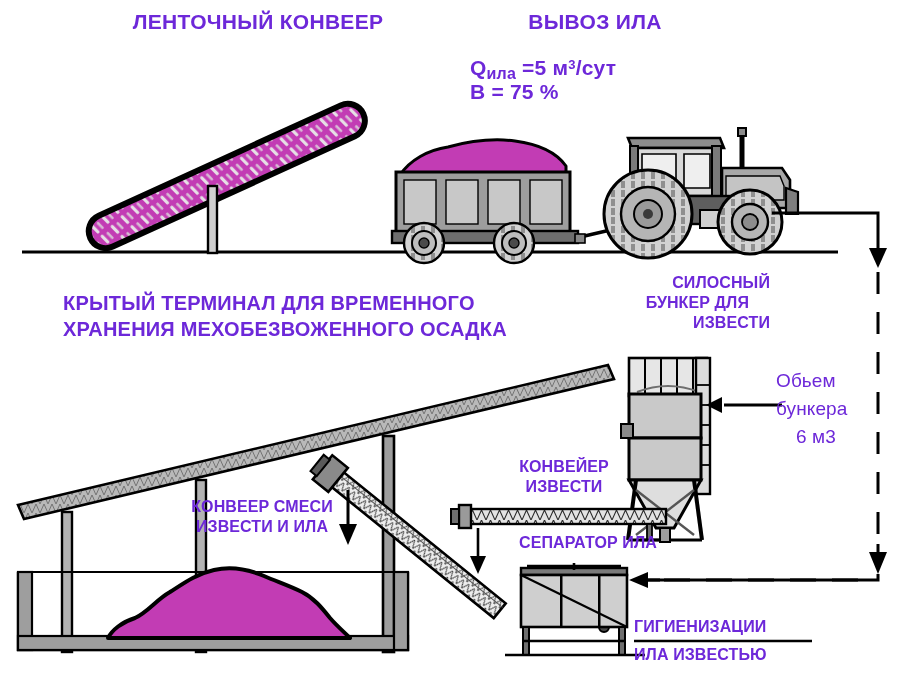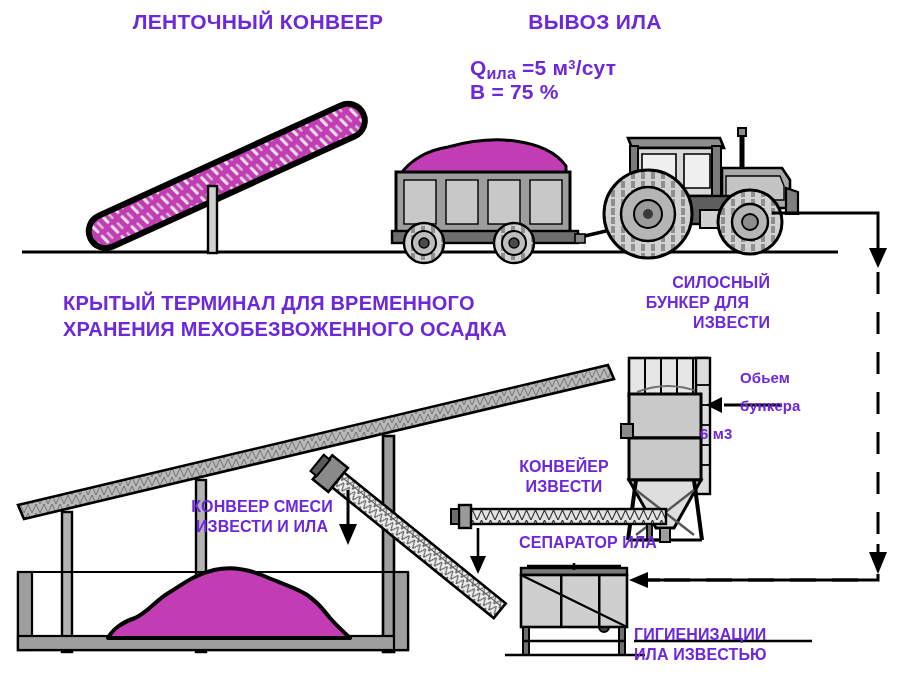--- a/index.html
+++ b/index.html
@@ -54,23 +54,24 @@
   }
   .formula sup {
     font-size: 13px;
     vertical-align: 0.45em;
   }
   .cap {
     font-size: 16px;
     letter-spacing: 0.1px;
   }
   .cap-lc {
-    font-size: 15px;
-    font-weight: bold;
+    font-size: 19px;
+    font-weight: normal;
     letter-spacing: 0.1px;
+    margin-left: 36px;
   }
   .center { text-align: center; }
   .right { text-align: right; }
 </style>
 </head>
 <body>
 
 <div id="stage">
 
   <svg id="diagram" viewBox="0 0 900 676">
@@ -333,26 +334,26 @@
   <div class="lbl title-md" style="left:63px; top:292px;">КРЫТЫЙ ТЕРМИНАЛ ДЛЯ ВРЕМЕННОГО</div>
 
   <div class="lbl title-md" style="left:63px; top:318px;">ХРАНЕНИЯ МЕХОБЕЗВОЖЕННОГО ОСАДКА</div>
 
   <div class="lbl cap right" style="left:600px; top:274px; width:170px;">СИЛОСНЫЙ</div>
   <div class="lbl cap right" style="left:579px; top:294px; width:170px;">БУНКЕР ДЛЯ</div>
   <div class="lbl cap right" style="left:600px; top:314px; width:170px;">ИЗВЕСТИ</div>
 
   <div class="lbl cap-lc" style="left:740px; top:370px;">Обьем</div>
   <div class="lbl cap-lc" style="left:740px; top:398px;">бункера</div>
-  <div class="lbl cap-lc" style="left:700px; top:426px;">6 м3</div>
+  <div class="lbl cap-lc" style="left:760px; top:426px;">6 м3</div>
 
   <div class="lbl cap center" style="left:494px; top:458px; width:140px;">КОНВЕЙЕР</div>
   <div class="lbl cap center" style="left:494px; top:478px; width:140px;">ИЗВЕСТИ</div>
 
   <div class="lbl cap center" style="left:172px; top:498px; width:180px;">КОНВЕЕР СМЕСИ</div>
   <div class="lbl cap center" style="left:172px; top:518px; width:180px;">ИЗВЕСТИ И ИЛА</div>
 
   <div class="lbl cap center" style="left:508px; top:534px; width:160px;">СЕПАРАТОР ИЛА</div>
 
-  <div class="lbl cap" style="left:634px; top:618px;margin-top:8px;">ГИГИЕНИЗАЦИИ</div>
+  <div class="lbl cap" style="left:634px; top:618px;">ГИГИЕНИЗАЦИИ</div>
   <div class="lbl cap" style="left:634px; top:646px;">ИЛА ИЗВЕСТЬЮ</div>
 
 </div>
 
 </body></html>

